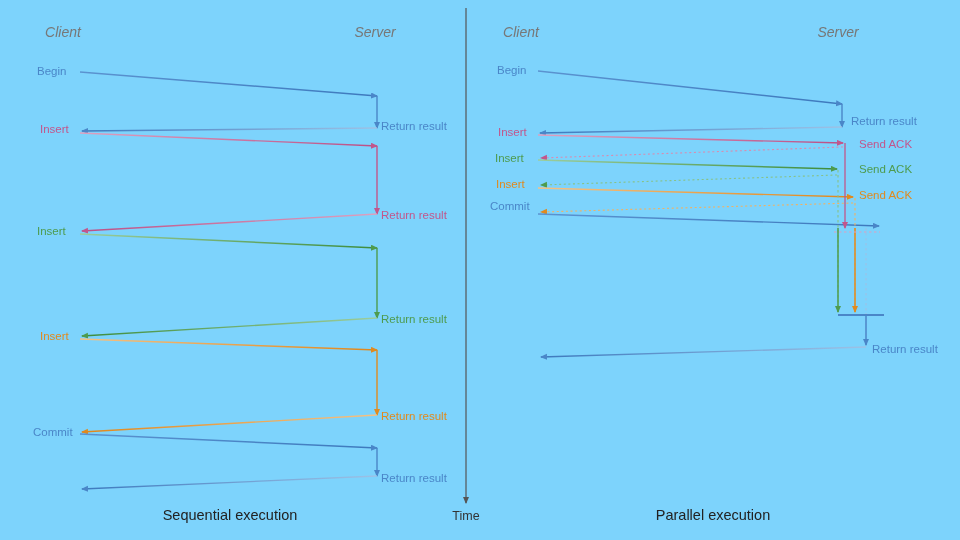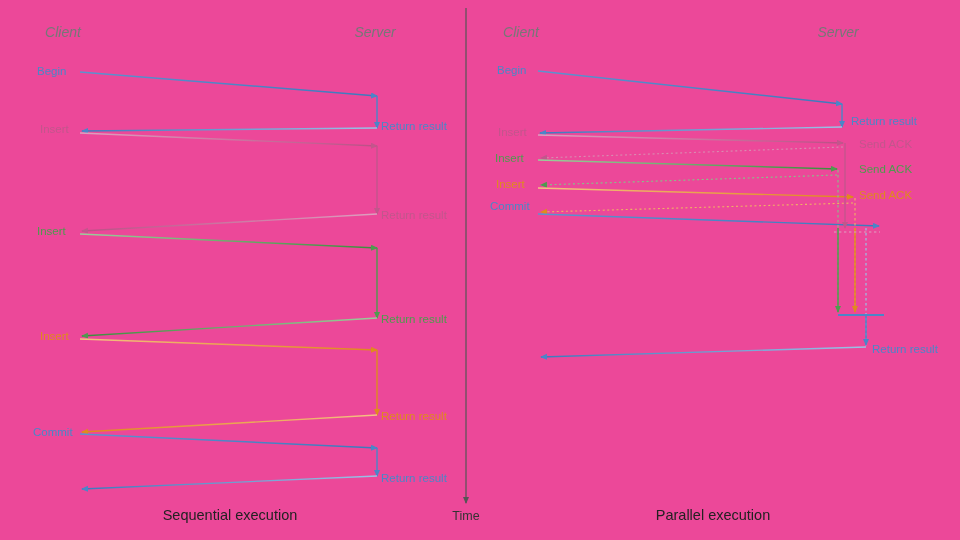--- a/index.html
+++ b/index.html
@@ -12,21 +12,21 @@
     width: 960px;
     height: 540px;
     overflow: hidden;
     font-family: "Liberation Sans", sans-serif;
     color: #333333;
   }
   #canvas {
     position: relative;
     width: 960px;
     height: 540px;
-    background: #ec4899;
+    background: #7dd3fc;
   }
   svg.diagram {
     position: absolute;
     left: 0;
     top: 0;
     width: 960px;
     height: 540px;
   }
   text {
     font-family: "Liberation Sans", sans-serif;

